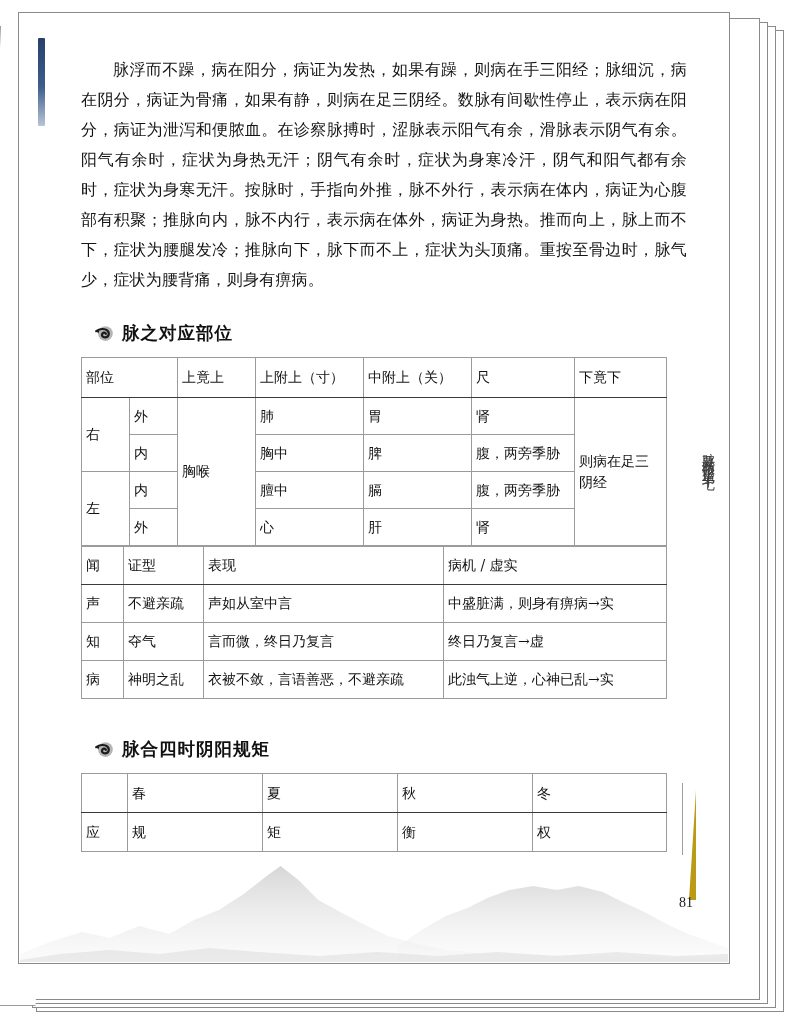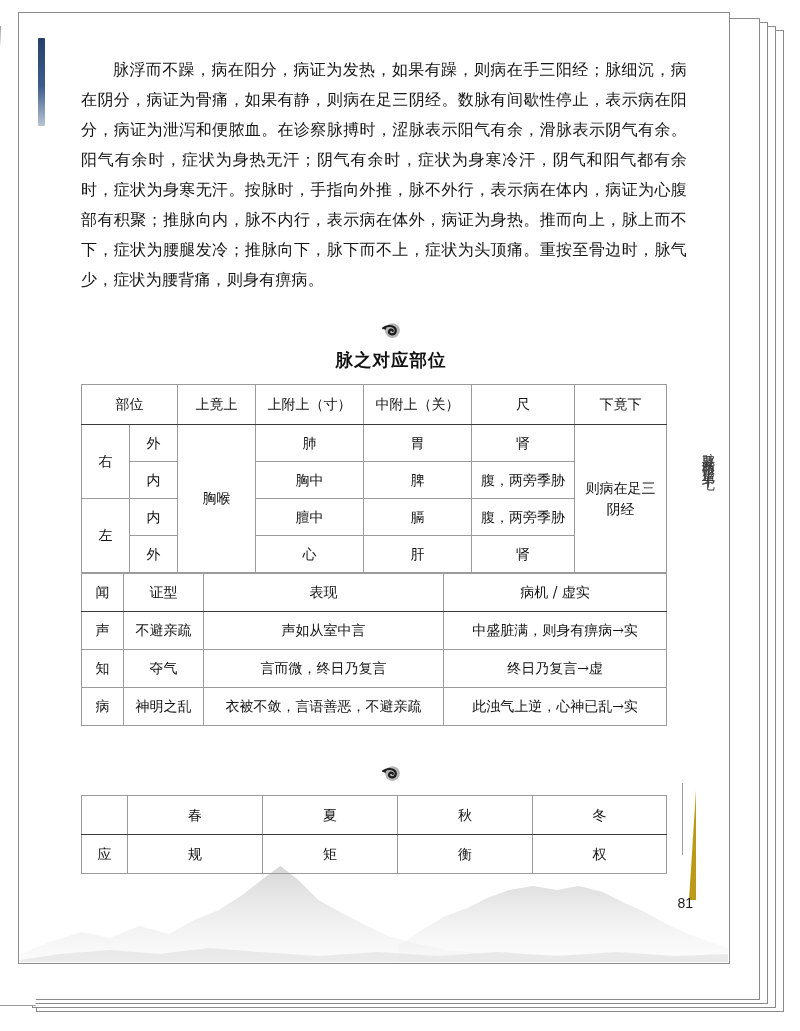--- a/index.html
+++ b/index.html
@@ -107,21 +107,20 @@
     letter-spacing: 0.2px;
     margin: 0 0 22px 0;
   }
 
   
   .section-heading {
     display: flex;
     align-items: center;
     gap: 8px;
     margin: 26px 0 12px 14px;
-    flex-direction: column;
   }
   .heading-bullet {
     width: 19px;
     height: 19px;
     flex: 0 0 19px;
     position: relative;
   }
   .heading-text {
     font-family: "DejaVu Sans", "Liberation Sans", sans-serif;
     font-size: 17.5px;
@@ -134,21 +133,20 @@
   table.doc-table {
     border-collapse: collapse;
     width: 585px;
     margin-left: 0px;
     font-size: 14px;
     color: #121212;
     table-layout: fixed;
   }
   table.doc-table td, table.doc-table th {
     border: 1px solid #9b9b9b;
-    text-align: center;
     vertical-align: middle;
     padding: 4px 4px;
     font-weight: normal;
     line-height: 1.5;
   }
   table.doc-table thead td, table.doc-table thead th {
     border-bottom: 1px solid #3a3a3a;
   }
   table.doc-table {
     border-top: 1px solid #2e2e2e;
@@ -177,21 +175,21 @@
     line-height: 1.15;
   }
 
   
   .folio {
     position: absolute;
     right: 36px;
     bottom: 52px;
     font-size: 14px;
     color: #1a1a1a;
-    font-family: Liberation Sans, sans-serif;
+    font-family: Liberation Serif, serif;
   }
 
   
   .mountains {
     position: absolute;
     left: 1px;
     right: 1px;
     bottom: 1px;
     height: 112px;
     overflow: hidden;
@@ -342,20 +340,21 @@
 
       <div class="section-heading" style="margin-top:38px;">
         <span class="heading-bullet">
           <svg viewBox="0 0 19 19" width="19" height="19" aria-hidden="true">
             <circle cx="10.4" cy="9.6" r="7.4" fill="#b5b5b5"></circle>
             <path d="M1.2 7.2 C4.4 4.8, 9.6 4.0, 12.4 6.6 C15.0 9.0, 13.6 13.2, 10.2 13.4
                      C7.6 13.55, 6.2 11.4, 7.4 9.6 C8.3 8.25, 10.4 8.4, 10.9 9.8" fill="none" stroke="#1d1d1d" stroke-width="2.2" stroke-linecap="round"></path>
             <path d="M1.2 7.2 L4.6 6.0 L3.4 9.2 Z" fill="#1d1d1d"></path>
           </svg>
         </span>
+        <span class="heading-text">脉合四时阴阳规矩</span>
       </div>
 
       <table class="doc-table t3">
         <colgroup>
           <col style="width:46px">
             <col style="width:135px">
             <col style="width:135px">
             <col style="width:135px">
             <col style="width:134px">
         </colgroup>

